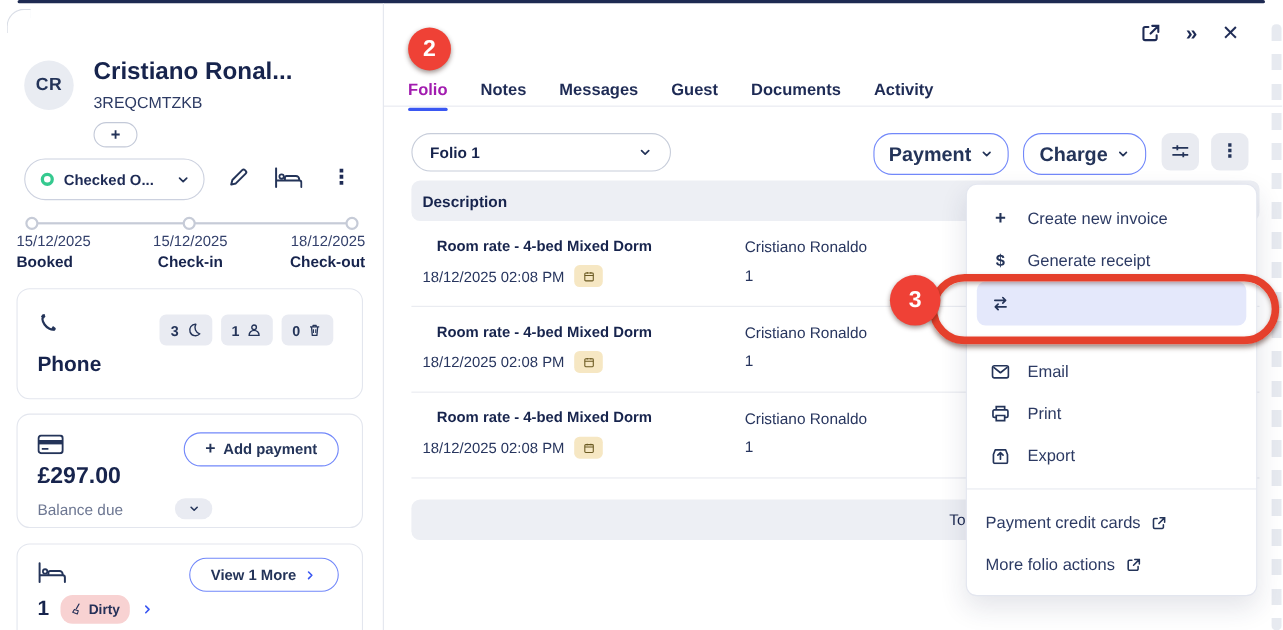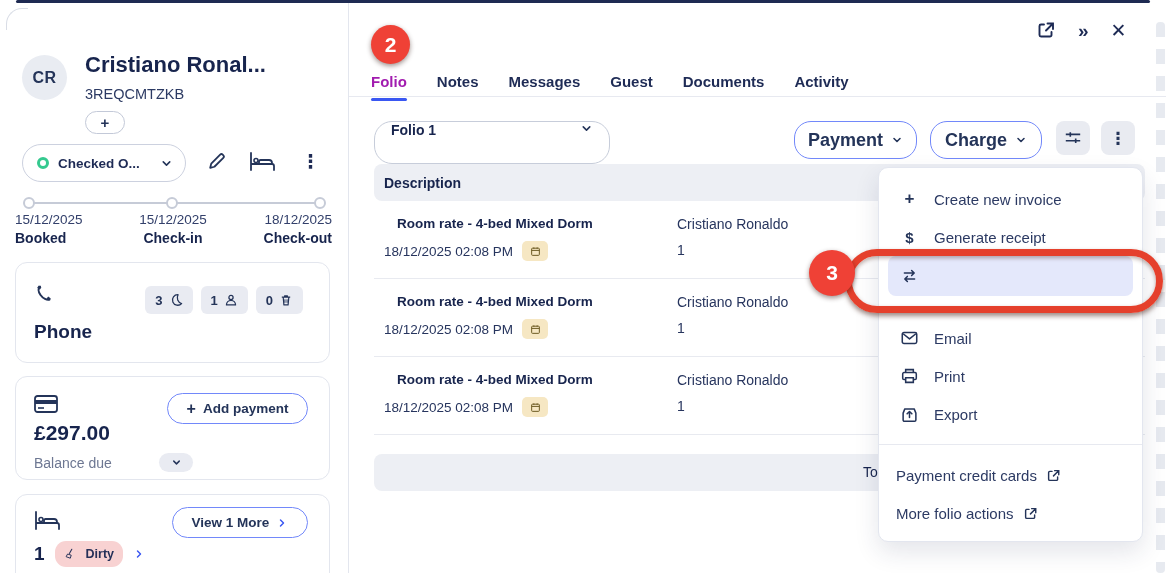--- a/index.html
+++ b/index.html
@@ -51,37 +51,37 @@
     gap:7px; font-size:13.5px; font-weight:bold; color:#243459; cursor:pointer; }
   .addpay-btn { position:absolute; right:21px; top:16px; width:141px; height:31px; }
   .amount { position:absolute; left:18px; top:44px; font-size:21px; font-weight:bold; color:#17244d; }
   .balance-label { position:absolute; left:18px; top:78px; font-size:14px; color:#6d7792; }
   .balance-chip { position:absolute; left:143px; top:76px; width:34px; height:19px; background:#e9ebf2; border-radius:10px;
     display:flex; align-items:center; justify-content:center; cursor:pointer; }
 
   .viewmore-btn { position:absolute; right:21px; top:12px; width:136px; height:31px; }
   .rooms-row { position:absolute; left:18px; top:46px; display:flex; align-items:center; gap:10px; }
   .rooms-count { font-size:19px; font-weight:bold; color:#17244d; }
-  .dirty-badge { height:26px; padding:0 9px; background:#f8d2d2; border-radius:11px; display:flex; align-items:center; gap:10px;
+  .dirty-badge { height:26px; padding:0 9px; background:#f8d2d2; border-radius:11px; display:flex; align-items:center; gap:5px;
     font-size:12.5px; font-weight:bold; color:#253058; }
 
   
   .main-topicons { left:1036px; top:20px; display:flex; align-items:center; gap:22px; }
   .chevrons-glyph { font-size:19px; font-weight:bold; color:#1e2b55; cursor:pointer; line-height:1; }
 
   
   .tabs { left:371px; top:73px; display:flex; gap:30px; }
   .tab { font-size:15px; font-weight:bold; color:#1e2b55; padding-bottom:11px; position:relative; cursor:pointer; white-space:nowrap; }
   .tab.active { color:#a21caf; }
   .tab.active::after { content:""; position:absolute; left:0; right:0; bottom:0; height:3px; background:#3a57f2; border-radius:2px; }
   .tabs-divider { left:349px; right:0; top:96px; height:1px; background:#e7e9f0; }
 
   
-  .folio-select { left:374px; top:121px; width:236px; height:43px; border:1px solid #c7cdda; border-radius:18px; background:#fff;
-    display:flex; padding:0 16px; cursor:pointer; }
+  .folio-select { left:374px; top:121px; width:236px; height:35px; border:1px solid #c7cdda; border-radius:18px; background:#fff;
+    display:flex; align-items:center; padding:0 16px; cursor:pointer; }
   .folio-select span { font-size:14px; font-weight:bold; color:#17244d; flex:1; }
   .toolbar-pill { top:121px; height:38px; border:1.5px solid #7288fa; border-radius:17px; background:#fff;
     display:flex; align-items:center; justify-content:center; gap:8px; font-size:18px; font-weight:bold; color:#243459; cursor:pointer; }
   .pay-btn { left:794px; width:123px; }
   .charge-btn { left:930px; width:112px; }
   .sq-btn { top:121px; width:34px; height:34px; background:#e9ebf1; border-radius:8px; display:flex; align-items:center; justify-content:center; cursor:pointer; }
   .filter-btn { left:1056px; }
   .kebab-btn { left:1101px; font-size:17px; font-weight:bold; color:#243459; letter-spacing:0; }
 
   

